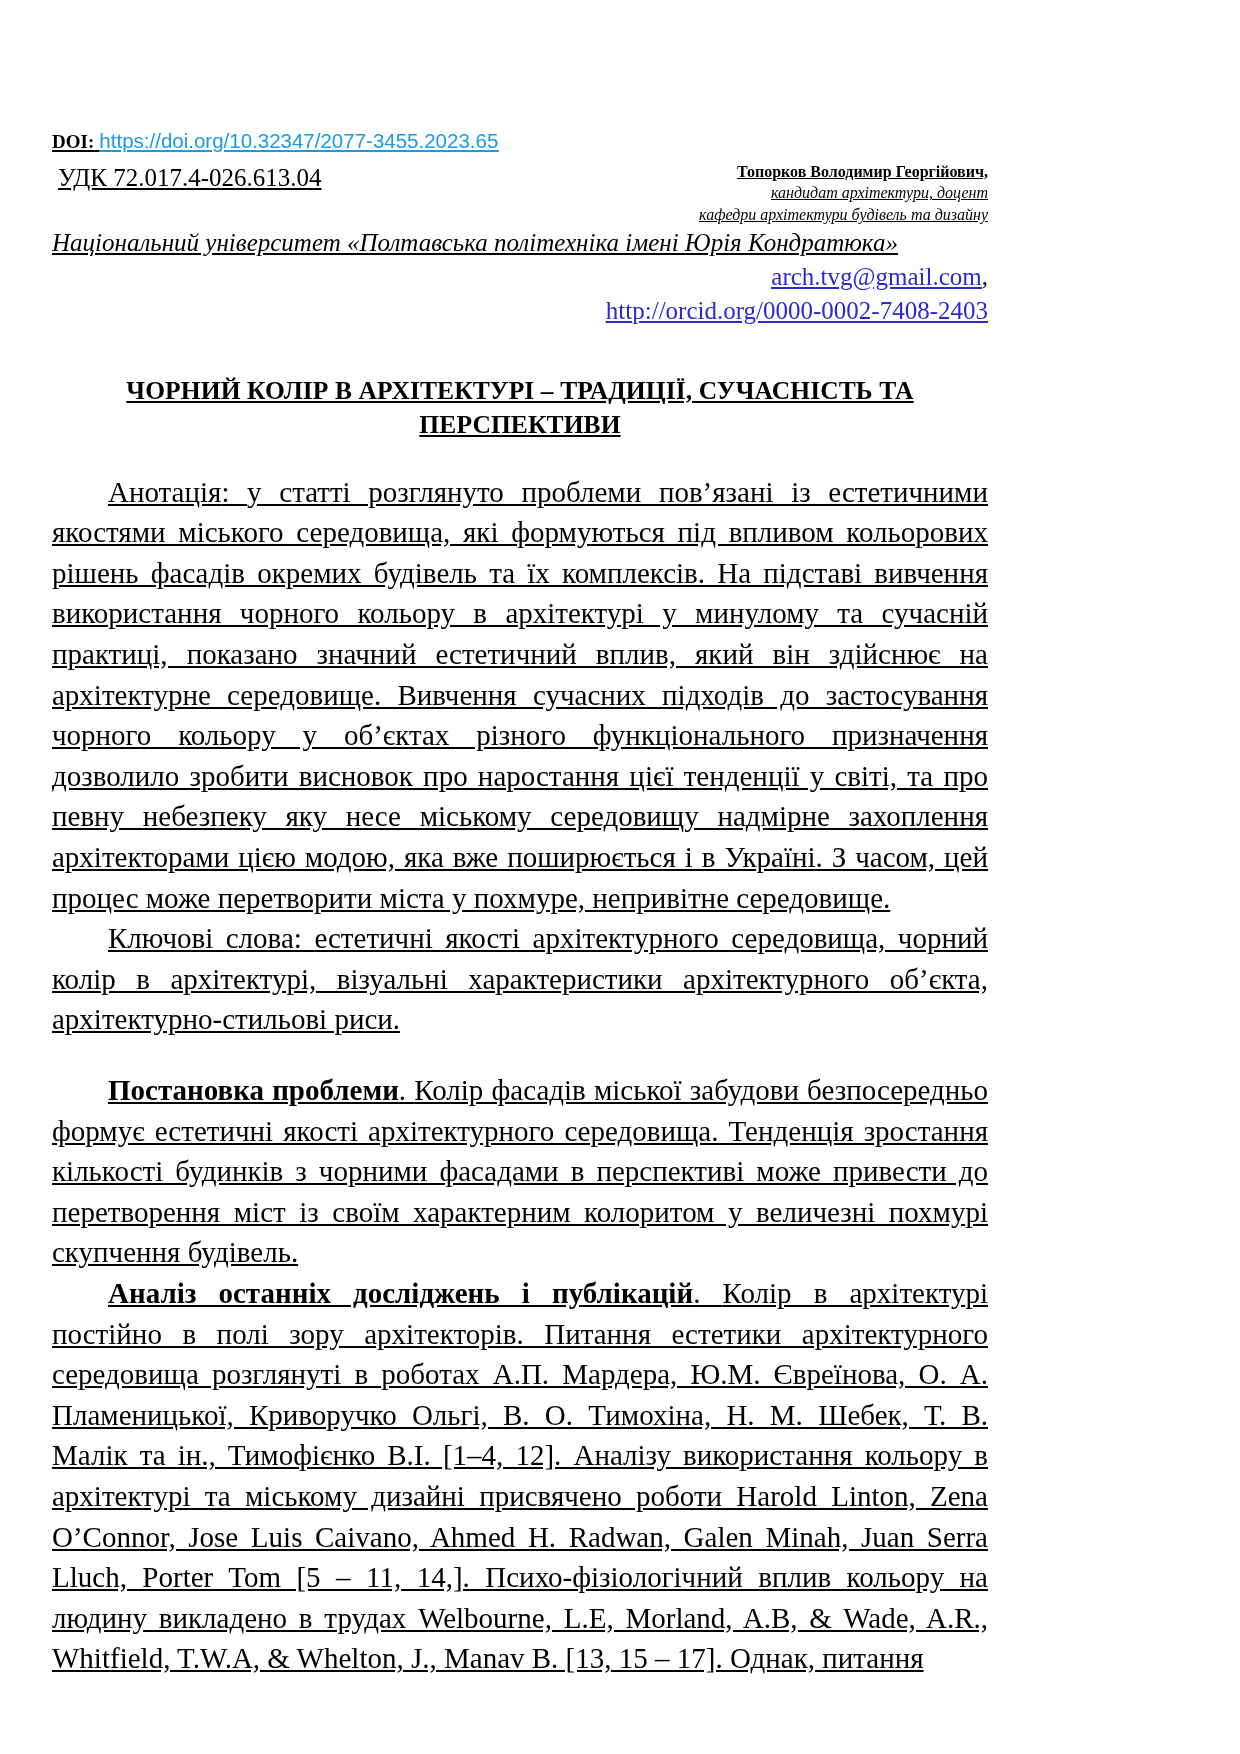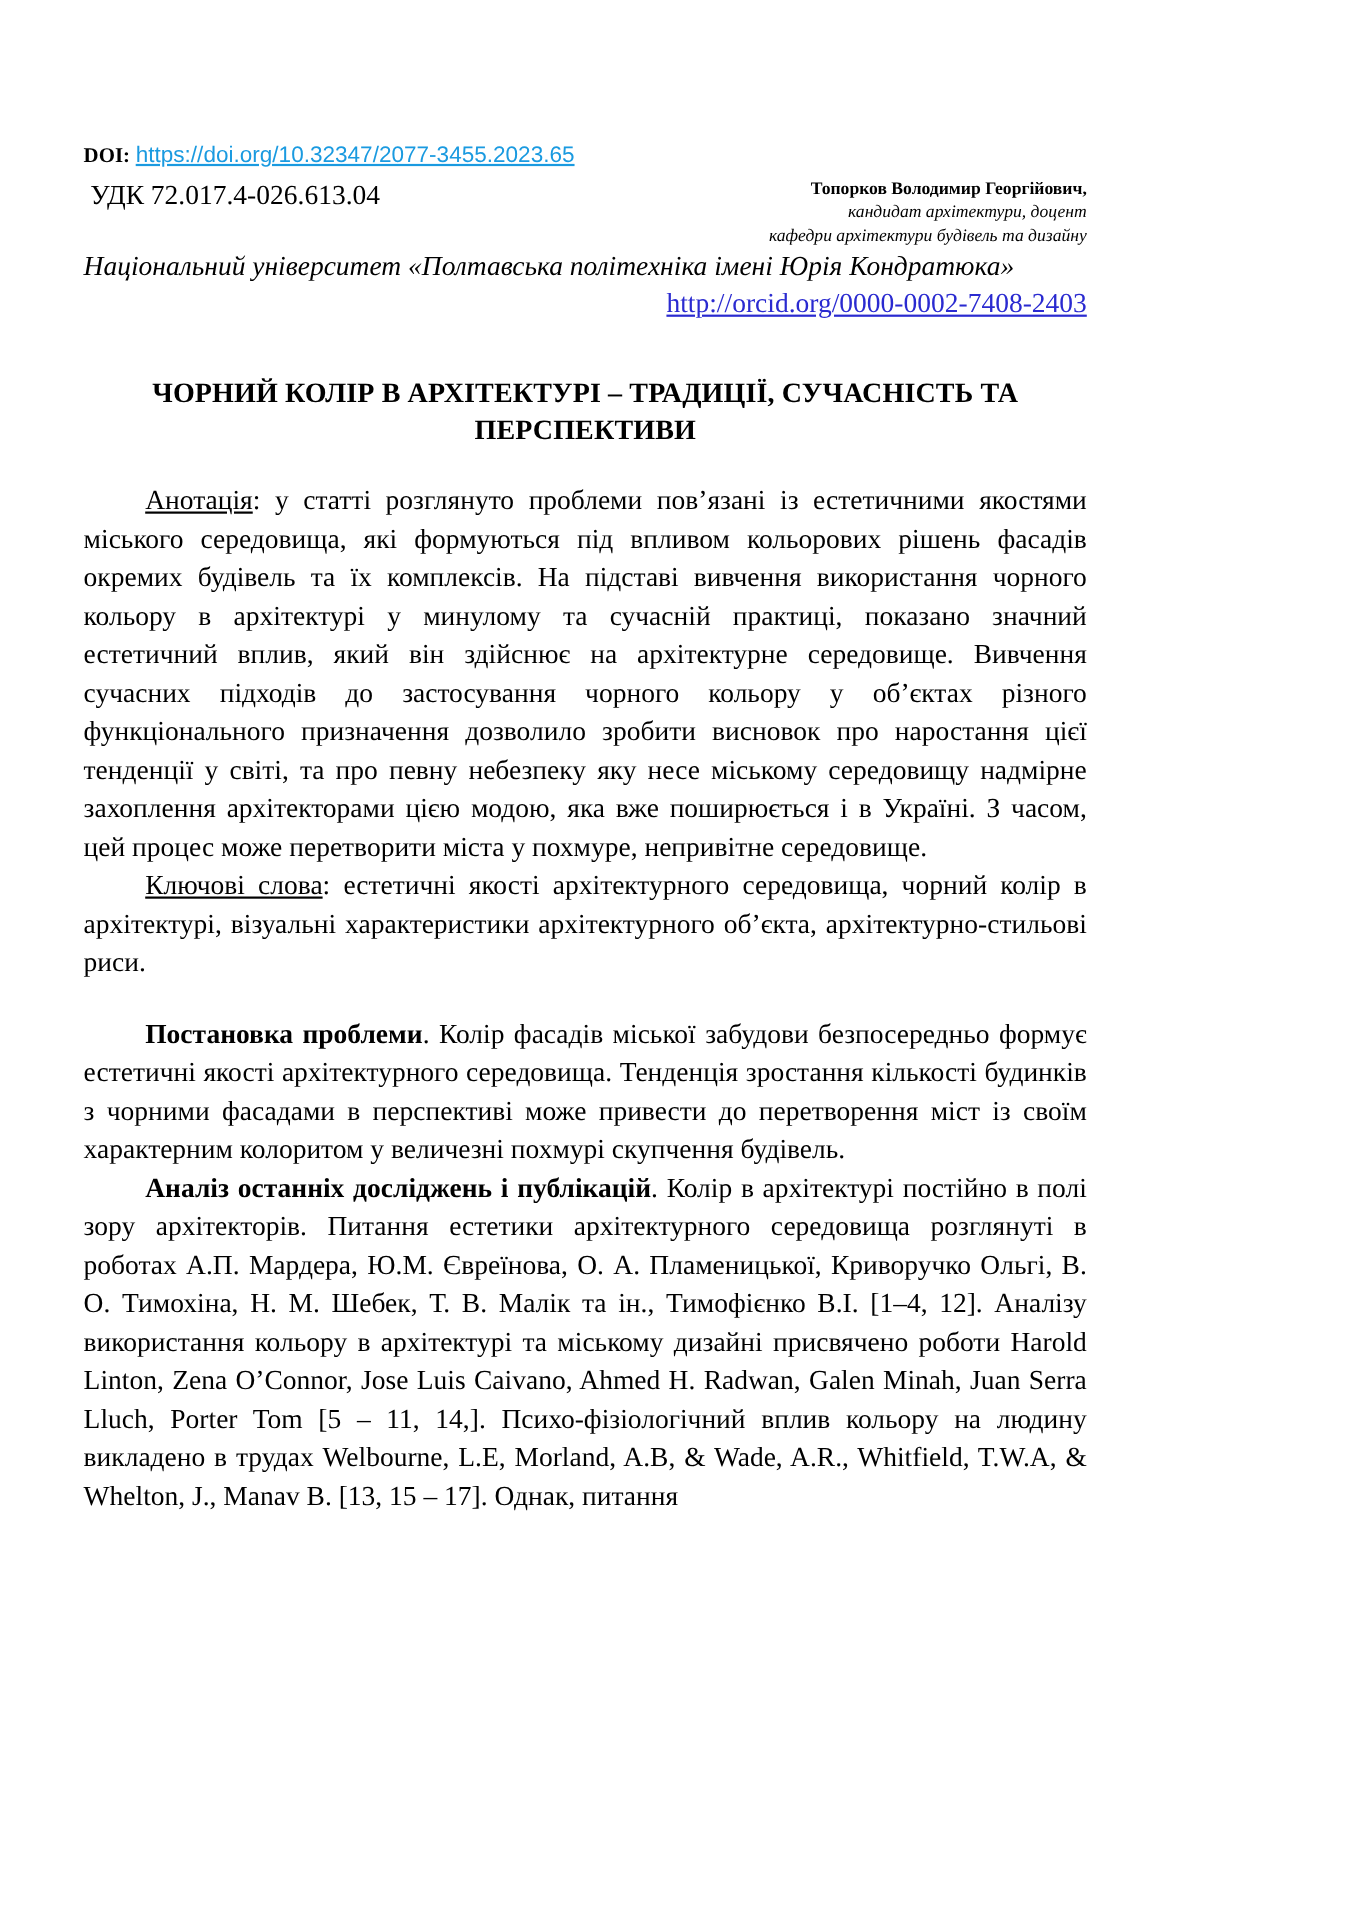--- a/index.html
+++ b/index.html
@@ -13,21 +13,22 @@
     height: 1754px;
     font-family: "Liberation Serif", "DejaVu Serif", serif;
     color: #000000;
     -webkit-font-smoothing: antialiased;
   }
   .page {
     position: relative;
     width: 1100px;
     height: 1754px;
     box-sizing: border-box;
-    padding: 128px 112px 0 76px;
+    padding: 128px 112px 0 52px;
+    text-decoration: underline;
   }
 
   
   .doi-line {
     font-size: 20.5px;
     line-height: 1.25;
     margin: 0 0 6px 0;
     white-space: nowrap;
   }
   .doi-label {
@@ -88,21 +89,21 @@
     margin: 46px 0 0 0;
     text-align: center;
     font-weight: bold;
     font-size: 25.5px;
     line-height: 1.33;
     letter-spacing: 0.1px;
   }
 
   
   .para {
-    font-size: 25px;
+    font-size: 29px;
     line-height: 1.40;
     text-align: justify;
     text-justify: inter-word;
     margin: 0;
     text-indent: 56px;
   }
   .para.first-abstract {
     margin-top: 30px;
   }
   .para.block-gap {
@@ -129,20 +130,23 @@
     <div class="udk">УДК 72.017.4-026.613.04</div>
     <div class="author-block">
       <div class="author-name">Топорков Володимир Георгійович,</div>
       <div class="author-italic">кандидат архітектури, доцент</div>
       <div class="author-italic">кафедри архітектури будівель та дизайну</div>
     </div>
   </div>
 
   <div class="affiliation">Національний університет «Полтавська політехніка імені Юрія Кондратюка»</div>
 
+  <div class="contact-line">
+    <a class="link-blue" href="#">arch.tvg@gmail.com</a><span>,</span>
+  </div>
 
   <div class="contact-line">
     <a class="link-blue" href="#">http://orcid.org/0000-0002-7408-2403</a>
   </div>
 
   <h1 class="title">ЧОРНИЙ КОЛІР В АРХІТЕКТУРІ – ТРАДИЦІЇ, СУЧАСНІСТЬ ТА ПЕРСПЕКТИВИ</h1>
 
   <p class="para first-abstract"><span class="u-label">Анотація</span><span>: </span><span>у статті розглянуто проблеми пов’язані із естетичними якостями міського середовища, які формуються під впливом кольорових рішень фасадів окремих будівель та їх комплексів. На підставі вивчення використання чорного кольору в архітектурі у минулому та сучасній практиці, показано значний естетичний вплив, який він здійснює на архітектурне середовище. Вивчення сучасних підходів до застосування чорного кольору у об’єктах різного функціонального призначення дозволило зробити висновок про наростання цієї тенденції у світі, та про певну небезпеку яку несе міському середовищу надмірне захоплення архітекторами цією модою, яка вже поширюється і в Україні. З часом, цей процес може перетворити міста у похмуре, непривітне середовище.</span></p>
 
   <p class="para"><span class="u-label">Ключові слова</span><span>: </span><span>естетичні якості архітектурного середовища, чорний колір в архітектурі, візуальні характеристики архітектурного об’єкта, архітектурно-стильові риси.</span></p>

